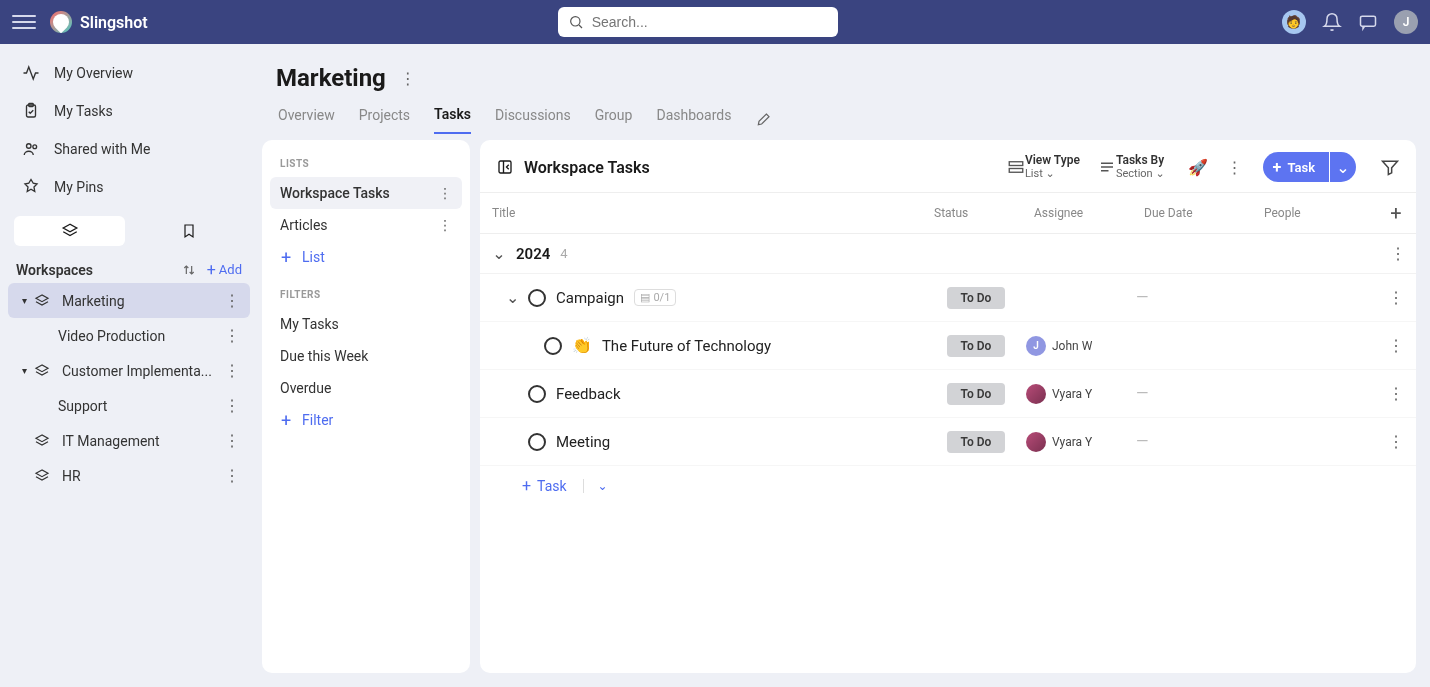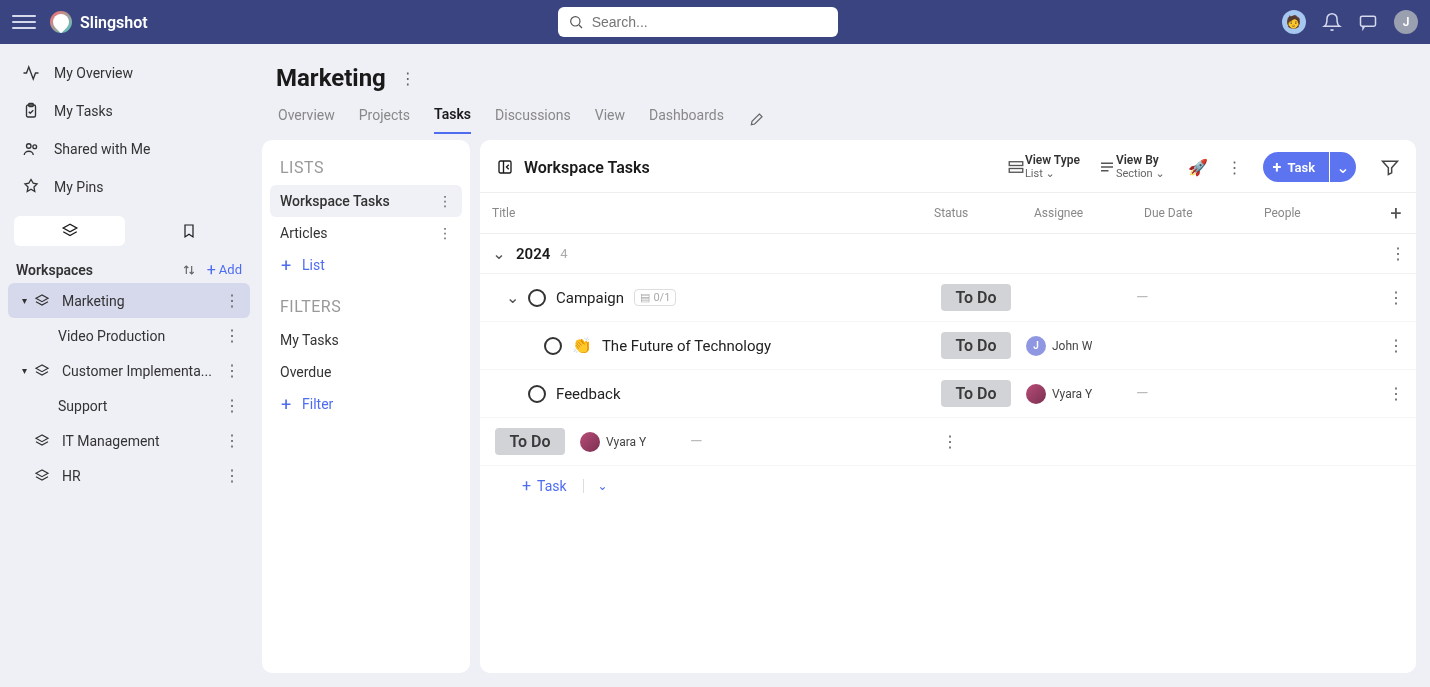--- a/index.html
+++ b/index.html
@@ -49,21 +49,21 @@
 .page-head { padding: 8px 14px 0; }
 .page-title-row { display: flex; align-items: center; gap: 14px; }
 .page-title { font-size: 24px; font-weight: 700; }
 .page-tabs { display: flex; gap: 24px; margin-top: 14px; padding: 0 0 0 2px; align-items:center;}
 .page-tab { font-size: 14px; color: #888; padding-bottom: 10px; cursor: pointer; }
 .page-tab.active { color: #1a1a1a; font-weight: 600; border-bottom: 2px solid #4e6cf0; }
 .edit-ic { width:16px; height:16px; color:#666; cursor:pointer;}
 
 .content-row { display: flex; gap: 10px; margin-top: 6px; flex:1; min-height:0;}
 .lists-panel { width: 208px; background: #fff; border-radius: 10px; padding: 14px 8px; }
-.panel-label { font-size: 16px; font-weight: 400; color: #999; letter-spacing: 0.5px; padding: 4px 10px 8px; }
+.panel-label { font-size: 10px; font-weight: 700; color: #999; letter-spacing: 0.5px; padding: 4px 10px 8px; }
 .list-item { display: flex; align-items: center; padding: 8px 10px; font-size: 14px; color: #333; cursor: pointer; border-radius: 6px;}
 .list-item.active { background: #f0f1f6; font-weight: 500;}
 .list-item .lab { flex:1;}
 .list-item .dots { color:#666; cursor:pointer; width:14px; text-align:center;}
 .add-item { display:flex; align-items:center; gap:8px; padding: 8px 8px; color:#4e6cf0; font-size:14px; cursor:pointer;}
 .plus-sq { width:16px; height:16px; display:flex; align-items:center; justify-content:center; color:#4e6cf0; font-size:18px;}
 
 .tasks-panel { flex: 1; background: #fff; border-radius: 10px; display:flex; flex-direction:column; overflow:hidden;}
 .tp-head { display: flex; align-items: center; padding: 12px 16px 10px; gap:12px;}
 .tp-head-title { font-size: 16px; font-weight: 600; display:flex; align-items:center; gap:10px;}
@@ -95,21 +95,21 @@
 .group .more { margin-left:auto; color:#666; cursor:pointer; width:14px;}
 
 .row { display:flex; align-items:center; border-bottom:1px solid #f6f6f6; min-height:48px;}
 .row .r-title { flex:1; display:flex; align-items:center; gap:10px; padding-left:12px;}
 .row .indent1 { padding-left: 14px; display:flex; align-items:center; gap:10px;}
 .row .indent2 { padding-left: 52px; display:flex; align-items:center; gap:10px;}
 .circle { width:18px; height:18px; border:2px solid #333; border-radius:50%; cursor:pointer; flex-shrink:0;}
 .sub-ic { display:flex; align-items:center; gap:3px; color:#aaa; font-size:11px; border:1px solid #ddd; padding:1px 5px; border-radius:4px;}
 .emoji { font-size:16px;}
 .row .r-status { width:100px; display:flex; justify-content:center;}
-.badge { background:#d2d3d6; color:#3a3a3a; font-size:16px; font-weight:600; padding:4px 14px; border-radius:4px;}
+.badge { background:#d2d3d6; color:#3a3a3a; font-size:12px; font-weight:600; padding:4px 14px; border-radius:4px;}
 .row .r-assignee { width:110px; display:flex; align-items:center; gap:6px; font-size:12px; color:#444;}
 .av { width:20px; height:20px; border-radius:50%; display:flex; align-items:center; justify-content:center; color:#fff; font-size:10px; font-weight:600;}
 .av.j { background: #9097e2;}
 .av.v { background: linear-gradient(135deg,#b84c78,#7a3050);}
 .row .r-due { width:120px; color:#bbb;}
 .row .r-people { width:120px;}
 .row .r-more { width:40px; text-align:center; color:#666; cursor:pointer;}
 .dash { color:#bbb;}
 .row-chev { cursor:pointer; color:#555; width:12px;}
 .title-text { font-size:15px; color:#222; max-width:180px;}
@@ -280,21 +280,21 @@
     <div class="page-head">
       <div class="page-title-row">
         <span class="page-title">Marketing</span>
         <span style="color:#666;cursor:pointer;">⋮</span>
       </div>
       <div class="page-tabs">
         <span class="page-tab">Overview</span>
         <span class="page-tab">Projects</span>
         <span class="page-tab active">Tasks</span>
         <span class="page-tab">Discussions</span>
-        <span class="page-tab">View</span>
+        <span class="page-tab">Group</span>
         <span class="page-tab">Dashboards</span>
         <svg class="edit-ic" viewBox="0 0 24 24">
             <path d="M17 3l4 4-11 11-5 1 1-5z"></path>
           </svg>
       </div>
     </div>
 
     <div class="content-row">
 
       <div class="lists-panel">
@@ -308,20 +308,23 @@
           <span class="dots">⋮</span>
         </div>
         <div class="add-item">
           <span class="plus-sq">+</span>
           <span>List</span>
         </div>
 
         <div class="panel-label" style="margin-top:12px;">FILTERS</div>
         <div class="list-item">
             <span class="lab">My Tasks</span>
+          </div>
+        <div class="list-item">
+            <span class="lab">Due this Week</span>
           </div>
         <div class="list-item">
             <span class="lab">Overdue</span>
           </div>
         <div class="add-item">
           <span class="plus-sq">+</span>
           <span>Filter</span>
         </div>
       </div>
 
@@ -346,21 +349,21 @@
               <span class="s"><span>List</span> <span>⌄</span></span>
             </div>
           </div>
           <div class="ctrl">
             <svg class="ctrl-ic" viewBox="0 0 24 24">
                 <line x1="4" y1="7" x2="20" y2="7"></line>
                 <line x1="4" y1="12" x2="20" y2="12"></line>
                 <line x1="4" y1="17" x2="14" y2="17"></line>
               </svg>
             <div class="ctrl-txt">
-              <span class="t">View By</span>
+              <span class="t">Tasks By</span>
               <span class="s"><span>Section</span> <span>⌄</span></span>
             </div>
           </div>
           <span class="rocket">🚀</span>
           <span style="color:#666;cursor:pointer;">⋮</span>
           <div style="display:flex;margin-left:8px;">
             <div class="task-btn">
               <span style="font-size:16px;">+</span>
               <span>Task</span>
             </div>
@@ -444,20 +447,27 @@
           <div class="r-assignee">
             <span class="av v"></span>
             <span>Vyara Y</span>
           </div>
           <div class="r-due"><span class="dash">—</span></div>
           <div class="r-people"></div>
           <div class="r-more">⋮</div>
         </div>
 
         <div class="row">
+          <div class="r-title">
+            <div class="indent1">
+              <span style="width:12px;"></span>
+              <span class="circle"></span>
+              <span class="title-text">Meeting</span>
+            </div>
+          </div>
           <div class="r-status">
               <span class="badge">To Do</span>
             </div>
           <div class="r-assignee">
             <span class="av v"></span>
             <span>Vyara Y</span>
           </div>
           <div class="r-due"><span class="dash">—</span></div>
           <div class="r-people"></div>
           <div class="r-more">⋮</div>

